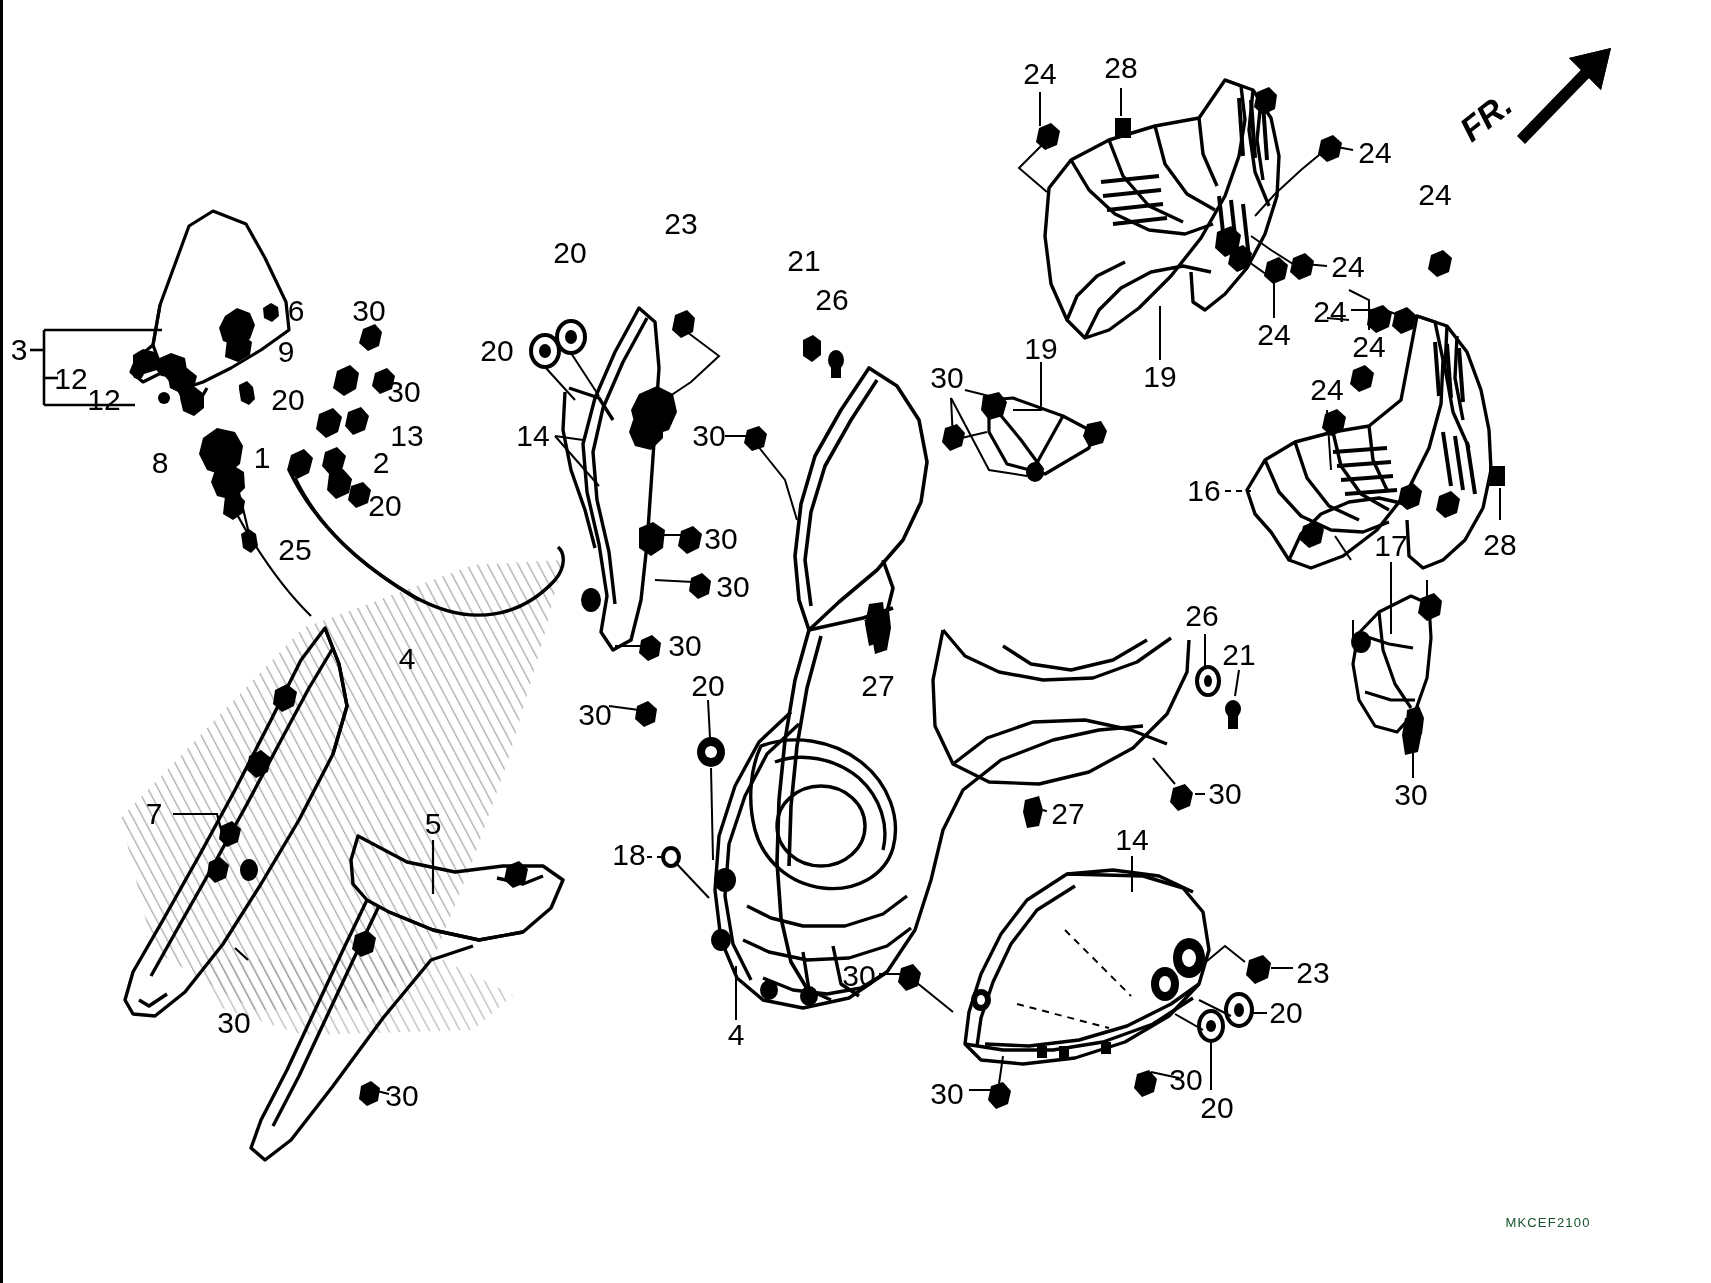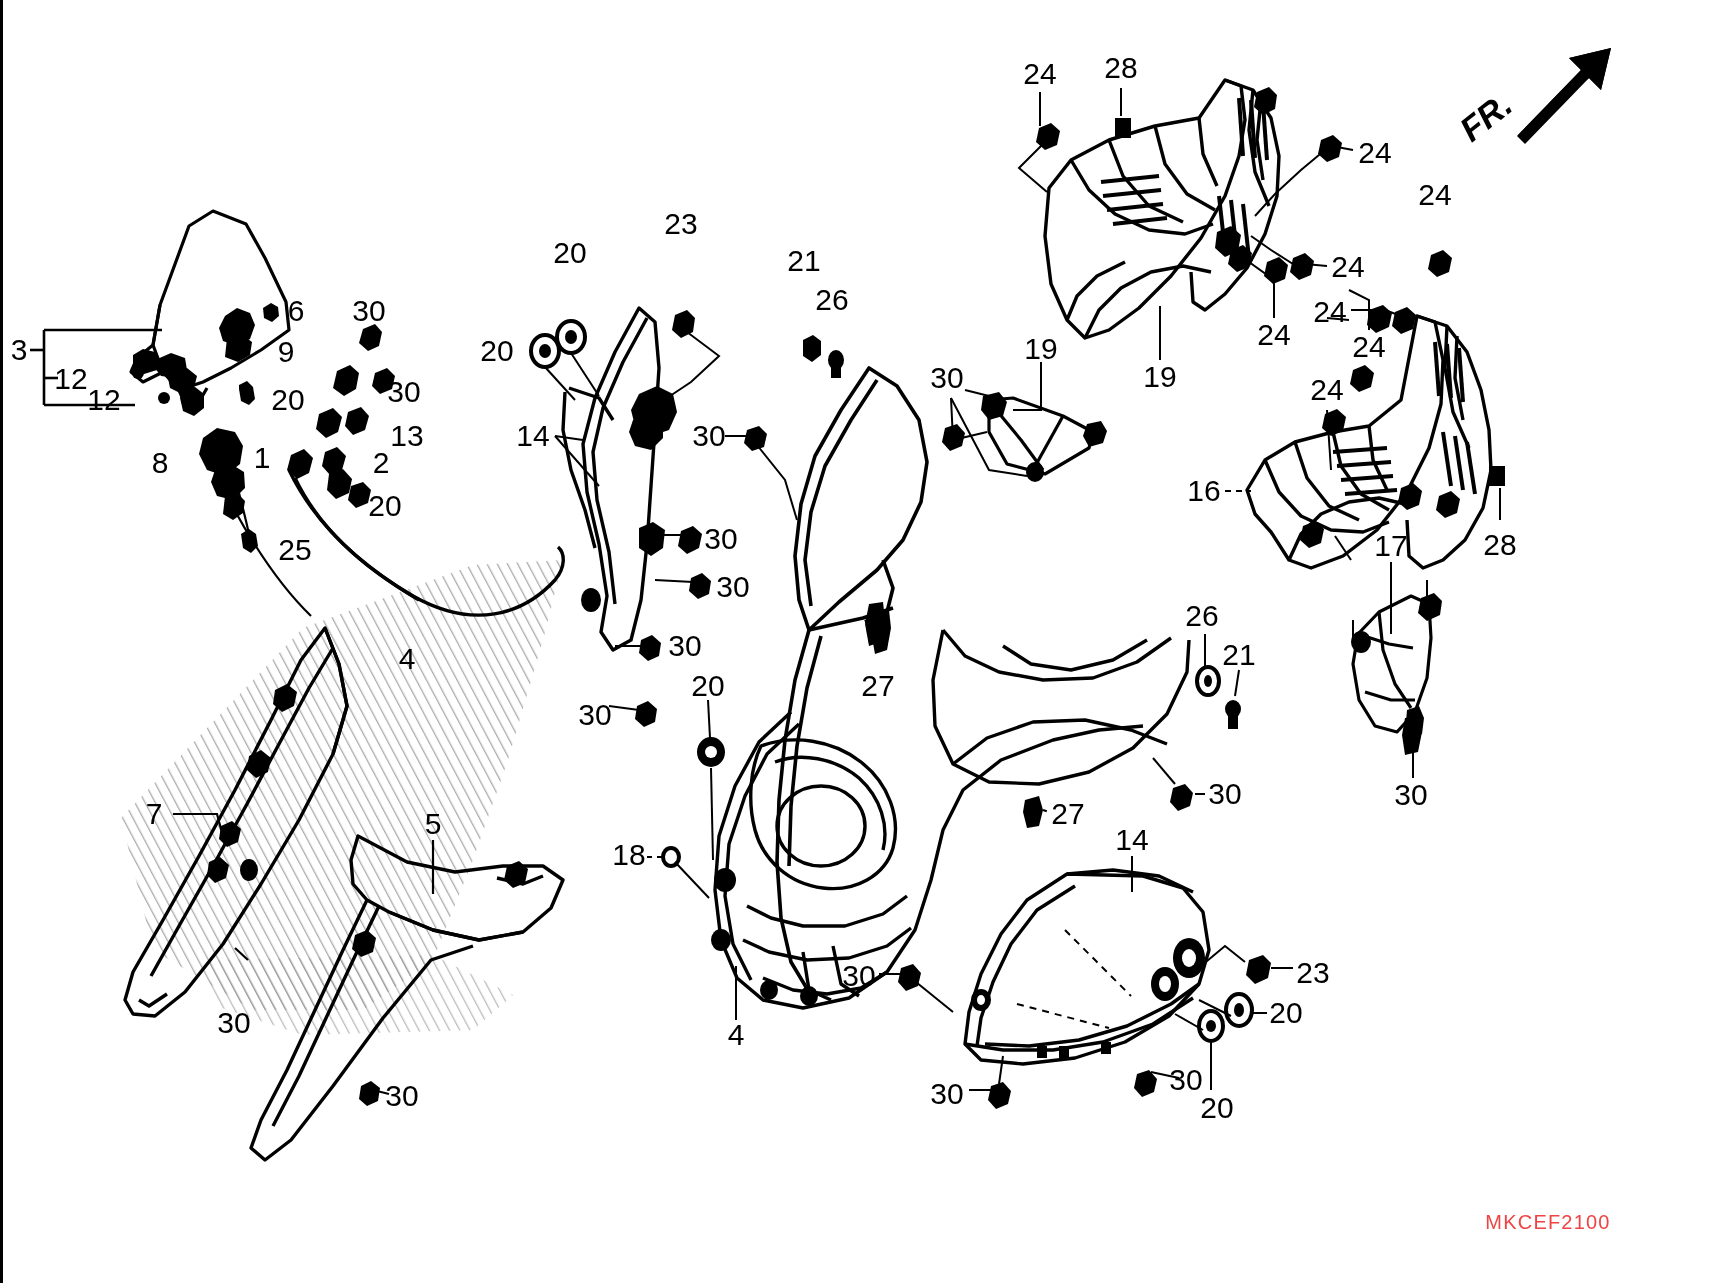--- a/index.html
+++ b/index.html
@@ -21,22 +21,22 @@
     color:#000;
     letter-spacing:0px;
     line-height:1;
     white-space:nowrap;
     transform:translate(-50%,-50%);
     user-select:none;
   }
   .code{
     position:absolute;
     font-family:"Liberation Sans",sans-serif;
-    font-size:20px;
-    color:#ef4444;
+    font-size:13px;
+    color:#14532d;
     letter-spacing:1.2px;
     white-space:nowrap;
     transform:translate(-50%,-50%);
   }
   .fr{
     position:absolute;
     font-family:"Liberation Sans",sans-serif;
     font-size:34px;
     font-weight:700;
     font-style:italic;

